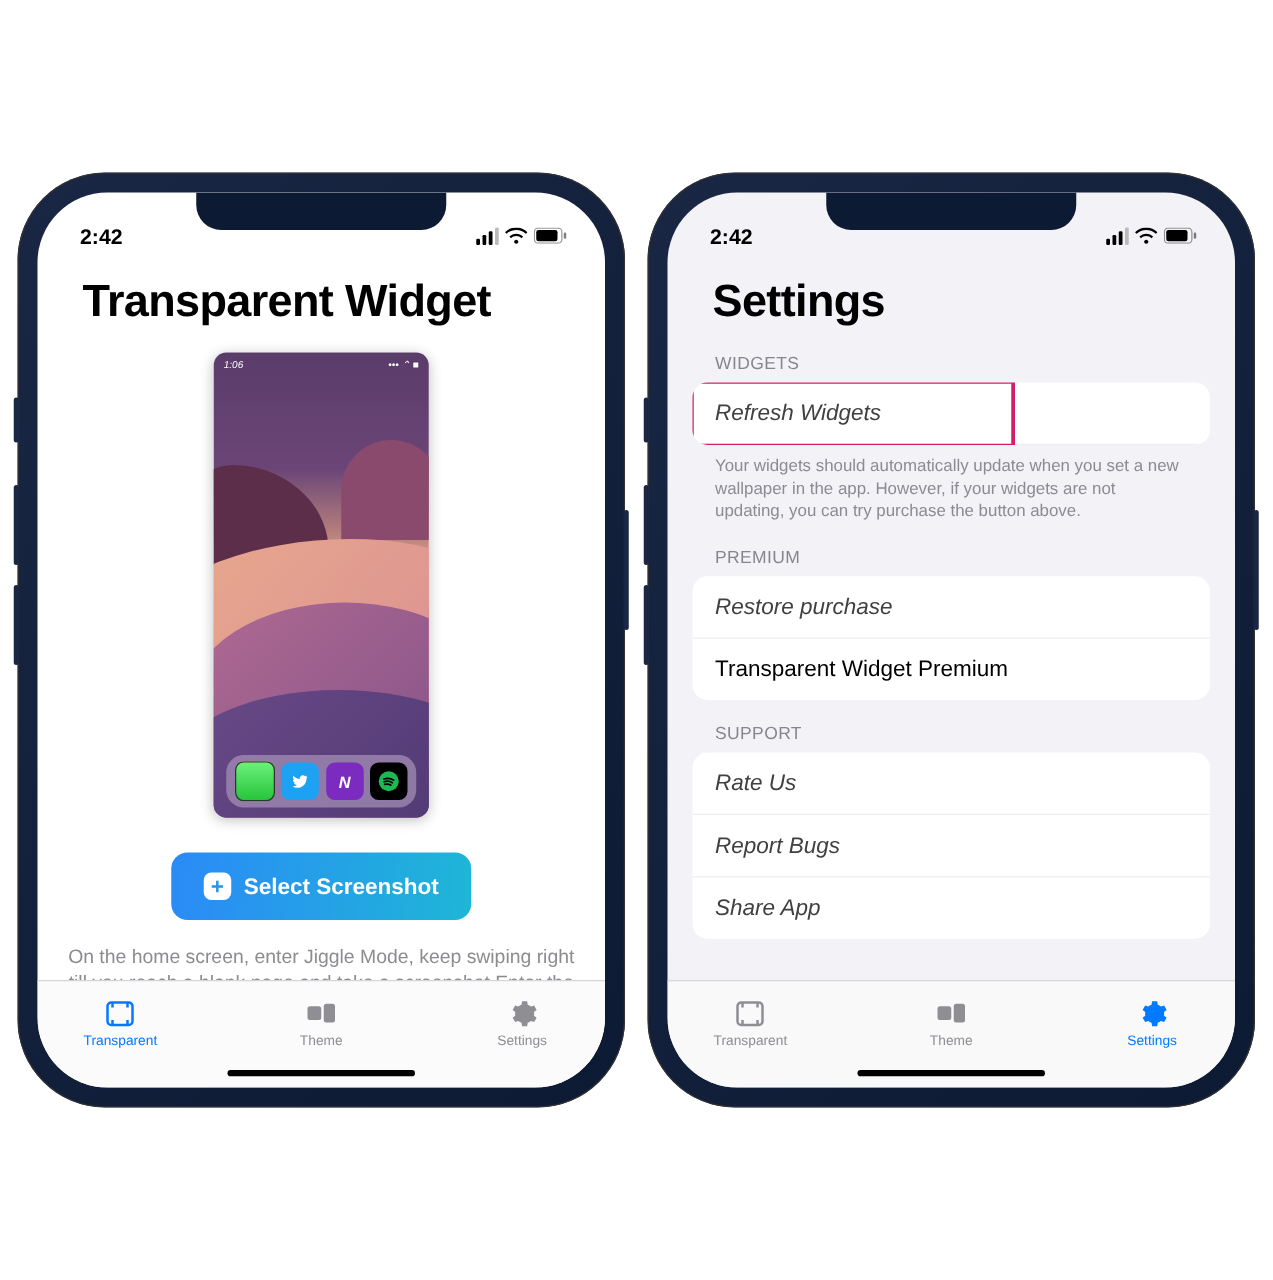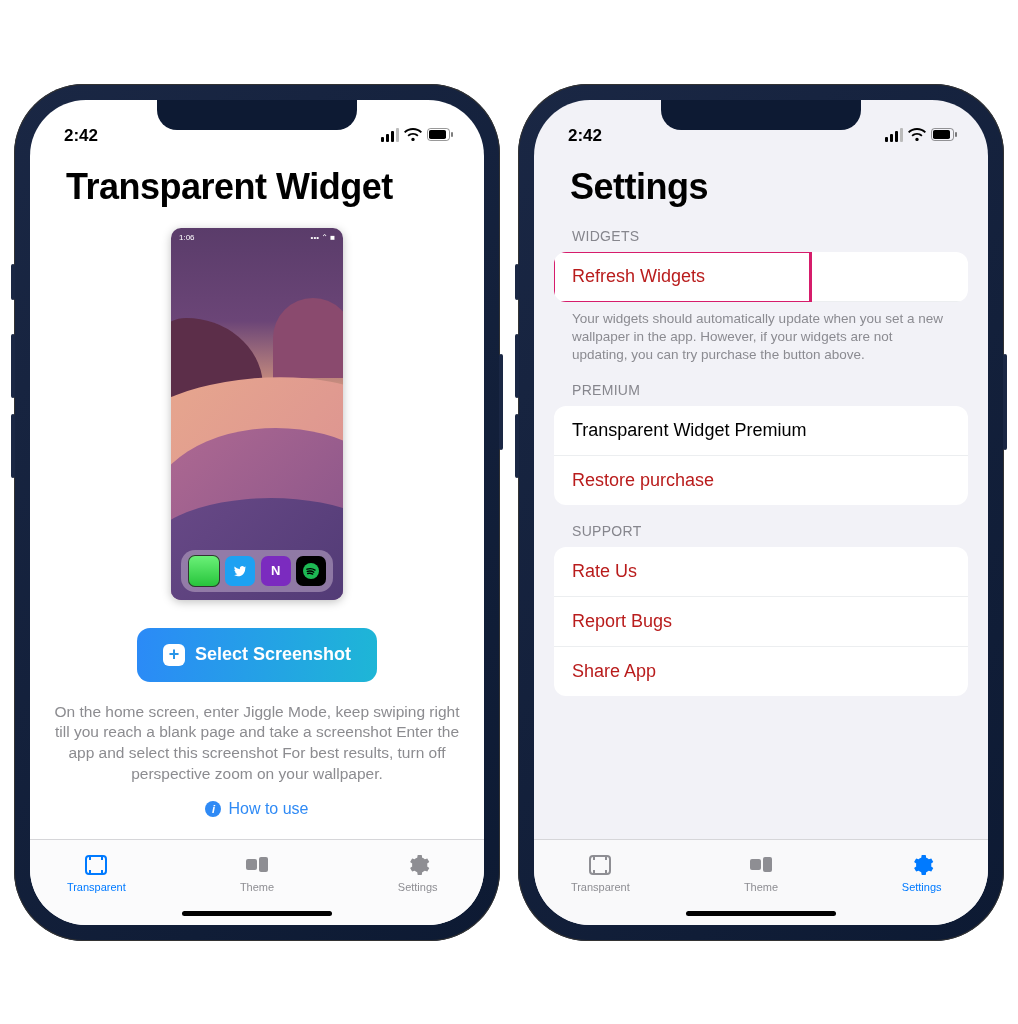--- a/index.html
+++ b/index.html
@@ -8,21 +8,21 @@
     background: #fff;
     width: 1018px;
     height: 1024px;
     display: flex;
     justify-content: center;
     align-items: center;
     gap: 18px;
   }
   .phone {
     width: 486px;
-    height: 857px;
+    height: 748px;
     background: linear-gradient(135deg,#1a2744,#0d1a33);
     border-radius: 70px;
     padding: 16px;
     position: relative;
     box-shadow: 0 0 0 1px #333 inset;
   }
   .side-btn { position:absolute; background:#1a2744; border-radius:2px; }
   .sb1 { left:-3px; top:180px; width:4px; height:36px; }
   .sb2 { left:-3px; top:250px; width:4px; height:64px; }
   .sb3 { left:-3px; top:330px; width:4px; height:64px; }
@@ -71,20 +71,21 @@
 
   .content { flex:1; overflow:hidden; padding: 0 20px; }
   .page-title { font-size: 36px; font-weight: 800; margin: 16px 0 20px 16px; letter-spacing: -0.5px;}
 
   .preview-wrap { display:flex; flex-direction:column; align-items:center; }
   .preview {
     width: 172px; height: 372px; border-radius: 10px; overflow:hidden;
     background: linear-gradient(180deg,#5a3c6a 0%, #6b4577 25%, #d89a7f 45%, #c97795 55%, #8d5a8f 72%, #4e376e 100%);
     position: relative;
     box-shadow: 0 2px 10px rgba(0,0,0,0.25);
+    font-style: italic;
   }
   .mini-status { position:absolute; top:5px; left:8px; right:8px; display:flex; justify-content:space-between; font-size:8px; color:#fff; font-weight:500;}
   .mini-status .r { display:flex; gap:3px;}
   .hill1 { position:absolute; top:90px; left:-30px; width:120px; height:80px; background:#5c2e49; border-radius:40% 60% 0 0 / 80% 80% 0 0; transform:skewX(4deg);}
   .hill2 { position:absolute; top:70px; right:-10px; width:80px; height:80px; background:#8a4a6e; border-radius:50% 50% 0 0;}
   .dune1 { position:absolute; top:150px; left:-50px; width:280px; height:200px; background: linear-gradient(135deg,#e8a98d,#d88b93); border-radius:50% 50% 0 0 / 30% 30% 0 0; transform:rotate(-5deg);}
   .dune2 { position:absolute; top:200px; left:-20px; width:250px; height:200px; background: linear-gradient(135deg,#b06a92,#7b4d87); border-radius:50% 50% 0 0 / 40% 40% 0 0;}
   .dune3 { position:absolute; top:270px; left:-30px; width:260px; height:150px; background: linear-gradient(135deg,#6a4a88,#4a3670); border-radius:50% 50% 0 0 / 40% 40% 0 0;}
   .dock {
     position:absolute; bottom:8px; left:10px; right:10px; height:42px;
@@ -122,21 +123,21 @@
   .howto { margin-top:14px; text-align:center; }
   .howto a { color:#2f8af5; font-size:16px; text-decoration:none; display:inline-flex; align-items:center; gap:7px;}
   .howto .info { width:16px; height:16px; border-radius:50%; background:#2f8af5; color:#fff; font-size:11px; display:flex; align-items:center; justify-content:center; font-weight:700; font-style:italic;}
 
   
   .section-header { font-size:14px; color:#86868d; margin: 18px 0 8px 18px; letter-spacing:0.3px;}
   .section-header.first { margin-top: 8px; }
   .list-group { background:#fff; border-radius:12px; overflow:hidden;}
   .list-row { padding:14px 18px; font-size:18px; border-bottom:1px solid #eceef0;}
   .list-row:last-child { border-bottom:none; }
-  .list-row.link { color:#b91c1c; cursor:pointer;}
+  .list-row.link { color:#404040; cursor:pointer;font-style:italic;}
   .list-row.text { color:#000; }
   .highlight-box { border:3px solid #d61c6b; position:absolute; pointer-events:none; }
   .section-footer { font-size:13.5px; color:#8b8b91; padding:8px 18px 0; line-height:1.35;}
 
   
   .tabbar {
     height: 86px;
     background: #f9f9fa;
     border-top:1px solid #d6d6d9;
     display:flex;
@@ -307,22 +308,22 @@
 
       <div class="section-header first">WIDGETS</div>
       <div class="list-group" style="position:relative;">
         <div class="list-row link"><span>Refresh Widgets</span></div>
         <div class="highlight-box" style="top:-2px; left:-2px; width:260px; height:54px;"></div>
       </div>
       <div class="section-footer">Your widgets should automatically update when you set a new wallpaper in the app. However, if your widgets are not updating, you can try purchase the button above.</div>
 
       <div class="section-header">PREMIUM</div>
       <div class="list-group">
+        <div class="list-row link"><span>Restore purchase</span></div>
         <div class="list-row text"><span>Transparent Widget Premium</span></div>
-        <div class="list-row link"><span>Restore purchase</span></div>
       </div>
 
       <div class="section-header">SUPPORT</div>
       <div class="list-group">
         <div class="list-row link"><span>Rate Us</span></div>
         <div class="list-row link"><span>Report Bugs</span></div>
         <div class="list-row link"><span>Share App</span></div>
       </div>
     </div>
 

